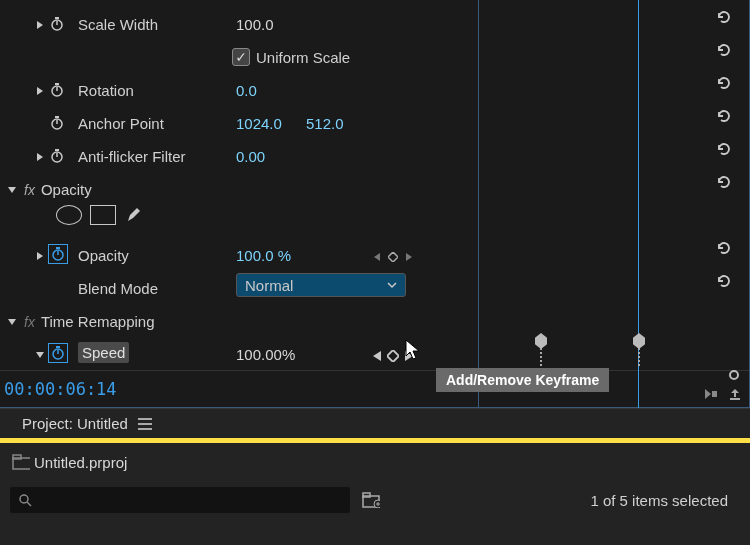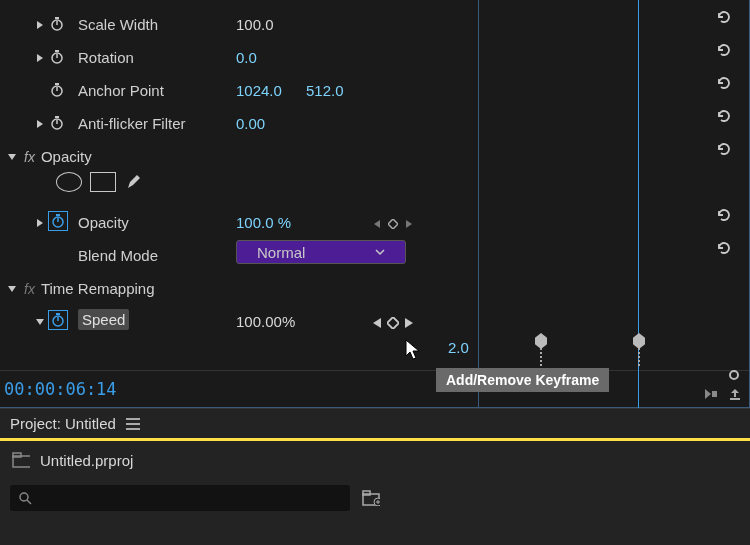--- a/index.html
+++ b/index.html
@@ -17,36 +17,36 @@
   .kf-nav { position: absolute; display: flex; align-items: center; gap: 2px; }
   .kf-nav .tri { width: 14px; height: 14px; display: flex; align-items: center; justify-content: center; cursor: pointer; }
   .kf-nav .diamond { width: 14px; height: 14px; display: flex; align-items: center; justify-content: center; cursor: pointer; }
   .checkbox { width: 18px; height: 18px; border: 1px solid #888; border-radius: 3px; display: inline-flex; align-items: center; justify-content: center; margin-right: 6px; background: #444; }
   .checkbox.checked::after { content: "✓"; color: #d8d8d8; font-size: 14px; }
   .fx-badge { font-style: italic; color: #aaa; font-size: 14px; margin-right: 6px; }
   .shape-row { display: flex; gap: 8px; padding-left: 56px; align-items: center; height: 33px; }
   .shape { width: 26px; height: 20px; border: 1.5px solid #c8c8c8; cursor: pointer; }
   .shape.ellipse { border-radius: 50%/50%; }
   .pen-icon { width: 20px; height: 20px; display: flex; align-items: center; justify-content: center; cursor: pointer; }
-  .select-box { display: flex; align-items: center; justify-content: space-between; border: 1px solid #555; border-radius: 3px; padding: 2px 20px; width: 170px; height: 24px; cursor: pointer; background: #4c1d95; }
+  .select-box { display: flex; align-items: center; justify-content: space-between; border: 1px solid #555; border-radius: 3px; padding: 2px 8px; width: 170px; height: 24px; cursor: pointer; background: #0c4a6e; }
   .speed-label-box { background: #4a4a4a; padding: 2px 4px; border-radius: 2px; color: #e0e0e0; }
   .timeline-area { position: absolute; left: 478px; top: 0; width: 272px; height: 410px; border-left: 1px solid #3a5a7a; border-bottom: 1px solid #3a5a7a; }
   .playhead-line { position: absolute; top: 0; bottom: 0; width: 1px; background: #3a9de8; left: 159px; }
   .kf-marker { position: absolute; width: 12px; height: 16px; background: #bbb; clip-path: polygon(50% 0, 100% 30%, 100% 70%, 50% 100%, 0 70%, 0 30%); }
   .kf-stem { position: absolute; width: 1px; height: 18px; border-left: 2px dotted #aaa; }
   .circle-end { position: absolute; width: 10px; height: 10px; border: 2px solid #bbb; border-radius: 50%; }
   .timecode { color: #3a9de8; font-size: 17px; font-family: monospace; padding: 8px 4px; }
   .stopwatch-box { border: 1px solid #3a9de8; padding: 1px; display: inline-flex; }
   .tooltip { position: absolute; background: #6a6a6a; color: #fff; padding: 4px 10px; font-size: 14px; white-space: nowrap; }
   .cursor-arrow { position: absolute; pointer-events: none; }
   .project-panel { border-top: 1px solid #333; background: #232323; }
-  .project-header { display: flex; align-items: center; gap: 10px; padding: 6px 10px; border-bottom: 3px solid #fde047; }
+  .project-header { display: flex; align-items: center; gap: 10px; padding: 6px 22px; border-bottom: 5px solid #fde047; }
   .hamburger { display: inline-flex; flex-direction: column; gap: 3px; cursor: pointer; }
   .hamburger span { width: 14px; height: 2px; background: #aaa; }
-  .project-file-row { display: flex; align-items: center; gap: 10px; padding: 10px 12px; }
+  .project-file-row { display: flex; align-items: center; gap: 4px; padding: 10px 12px; }
   .bottom-bar { display: flex; align-items: center; padding: 6px 10px; gap: 12px; }
   .search-box { background: #121212; border-radius: 3px; padding: 4px 8px; width: 340px; height: 26px; display: flex; align-items: center; color: #888; }
   .status-text { margin-left: auto; color: #d0d0d0; padding-right: 12px; }
   .icon-btn { width: 18px; height: 18px; display: inline-flex; align-items: center; justify-content: center; cursor: pointer; color: #aaa; }
   .export-icons { position: absolute; right: 6px; bottom: 6px; display: flex; gap: 6px; }
   .col-label { position: absolute; left: 78px; }
   .col-value { position: absolute; left: 236px; }
   .col-value2 { position: absolute; left: 306px; }
 </style>
 </head>
@@ -71,20 +71,31 @@
     <span class="label col-label">Scale Width</span>
     <span class="value white col-value">100.0</span>
     <span class="reset-btn">
         <svg width="18" height="18" viewBox="0 0 18 18">
           <path d="M4 9 A5 5 0 1 1 6 13" fill="none" stroke="#c8c8c8" stroke-width="1.8"></path>
           <path d="M4 5 L4 9 L8 9" fill="none" stroke="#c8c8c8" stroke-width="1.8"></path>
         </svg>
       </span>
   </div>
 
+  <div class="row">
+    <span class="spacer" style="width:228px"></span>
+    <span class="checkbox checked"></span>
+    <span class="label">Uniform Scale</span>
+    <span class="reset-btn">
+        <svg width="18" height="18" viewBox="0 0 18 18">
+          <path d="M4 9 A5 5 0 1 1 6 13" fill="none" stroke="#c8c8c8" stroke-width="1.8"></path>
+          <path d="M4 5 L4 9 L8 9" fill="none" stroke="#c8c8c8" stroke-width="1.8"></path>
+        </svg>
+      </span>
+  </div>
 
   <div class="row">
     <span class="spacer" style="width:28px"></span>
     <span class="caret">
         <svg width="10" height="10">
           <path d="M2 1 L8 5 L2 9 Z" fill="#c8c8c8"></path>
         </svg>
       </span>
     <span class="stopwatch">
         <svg width="16" height="16" viewBox="0 0 16 16">
@@ -343,14 +354,15 @@
     </div>
     <span class="icon-btn">
         <svg width="20" height="16">
           <rect x="1" y="4" width="16" height="11" fill="none" stroke="#aaa" stroke-width="1.5"></rect>
           <rect x="1" y="1" width="7" height="4" fill="none" stroke="#aaa" stroke-width="1.5"></rect>
           <circle cx="16" cy="12" r="4" fill="#232323" stroke="#aaa"></circle>
           <line x1="16" y1="10" x2="16" y2="14" stroke="#aaa"></line>
           <line x1="14" y1="12" x2="18" y2="12" stroke="#aaa"></line>
         </svg>
       </span>
+    <span class="status-text">1 of 5 items selected</span>
   </div>
 </div>
 
 </body></html>

